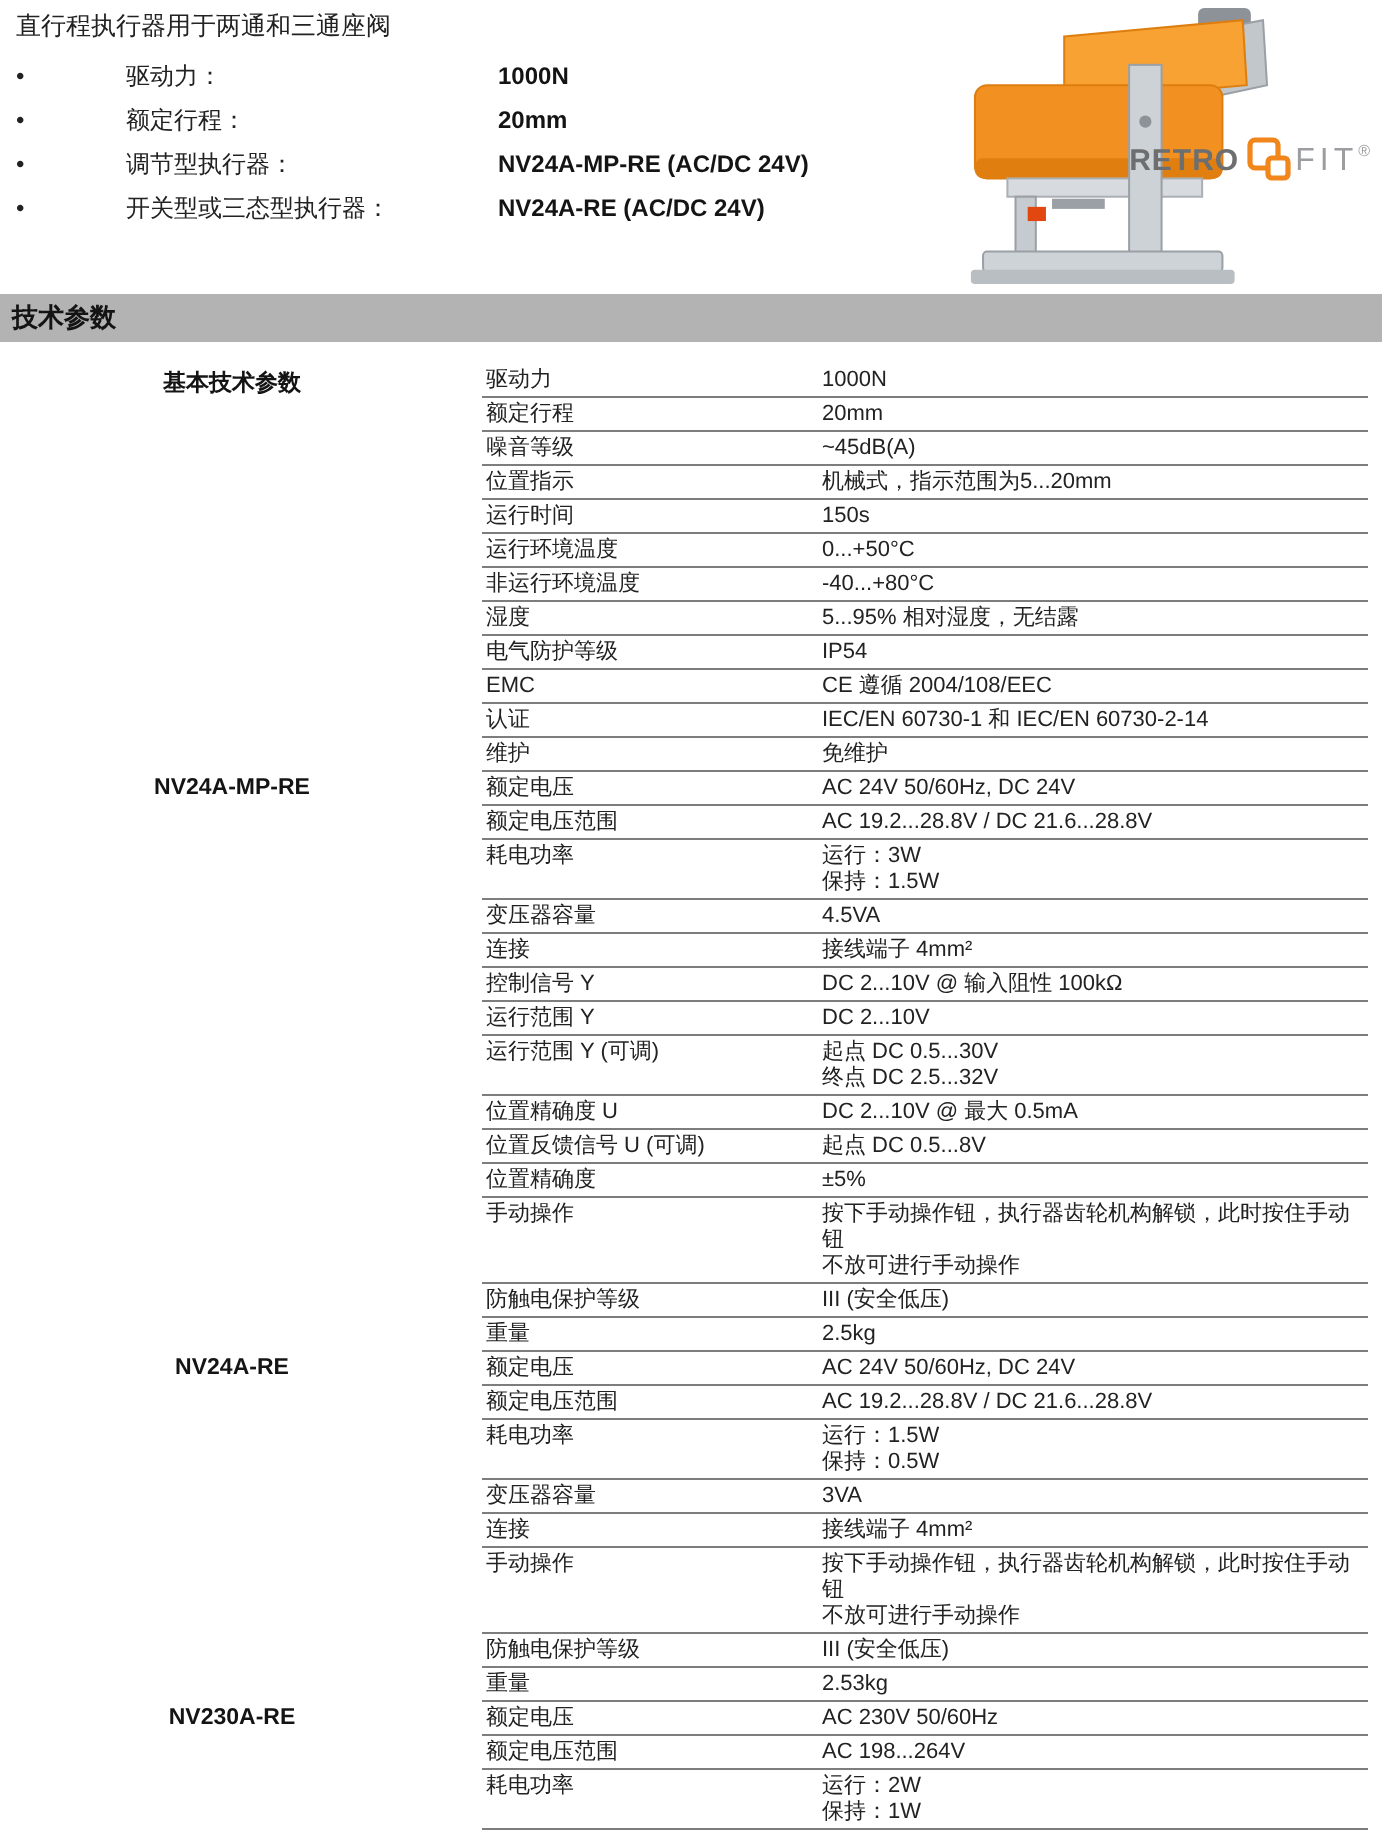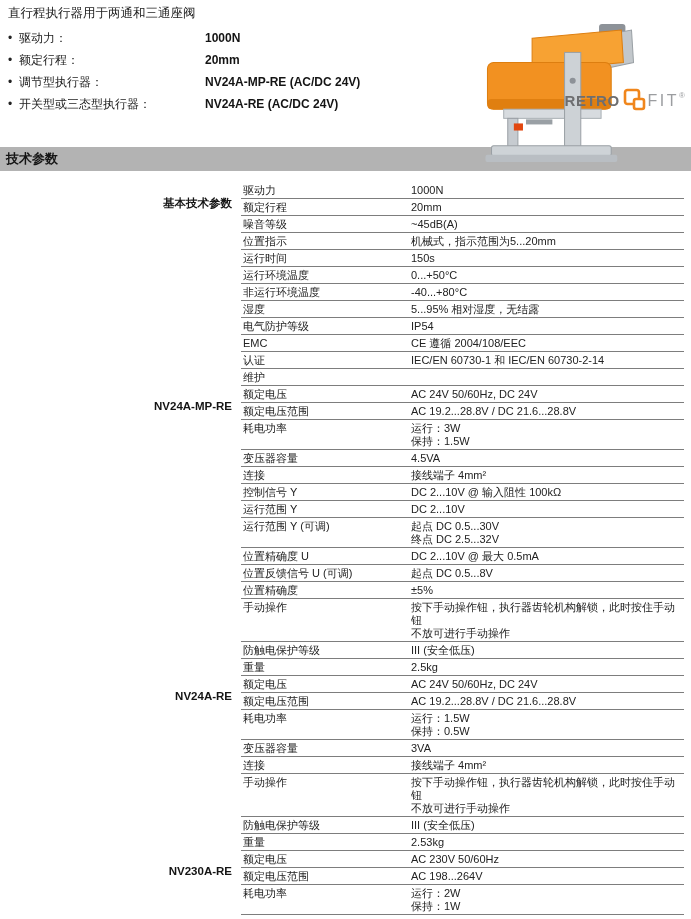--- a/index.html
+++ b/index.html
@@ -21,44 +21,44 @@
     color:var(--text);
   }
   .page{width:691px;height:919px;position:relative;background:#fff;}
 
   
   .top{height:147px;position:relative;}
   .intro{position:absolute;left:8px;top:5px;width:450px;}
   .doc-title{font-size:12.5px;color:#222;margin-bottom:9px;}
   .bullet-row{display:flex;align-items:baseline;font-size:12px;margin-bottom:8px;line-height:14px;}
   .bullet-dot{width:11px;color:#222;}
-  .bullet-label{width:186px;color:#222;}
+  .bullet-label{width:186px;color:#222;margin-left:44px;}
   .bullet-value{font-weight:bold;color:#141414;}
 
-  .product{position:absolute;right:0;top:0;width:232px;height:107px;margin-top:20px;}
+  .product{position:absolute;right:0;top:0;width:232px;height:107px;}
   .actuator{position:absolute;left:14px;top:2px;}
   .logo{position:absolute;right:6px;bottom:14px;display:flex;align-items:center;}
   .logo .retro{font-weight:bold;font-size:15px;letter-spacing:.5px;color:var(--logo-dark);}
   .logo .licon{margin:0 1px 2px 2px;}
   .logo .fit{font-size:16px;letter-spacing:2.5px;color:var(--logo-light);}
   .logo .reg{font-size:8px;color:var(--logo-light);vertical-align:top;margin-top:-10px;}
 
   
   .section-bar{
     height:24px;background:var(--bar-gray);
     display:flex;align-items:center;padding-left:6px;
     font-size:13px;font-weight:bold;color:#141414;
   }
 
   
   .spec-table{margin:11px 7px 0 0;}
   .spec-group{display:flex;align-items:stretch;}
   .group-label{
-    width:241px;flex:0 0 241px;text-align:right;padding:2px 9px 0 0;
-    font-weight:bold;font-size:11.5px;color:#141414;margin-top:12px;
+    width:241px;flex:0 0 241px;text-align:center;padding:2px 9px 0 0;
+    font-weight:bold;font-size:11.5px;color:#141414;
   }
   .group-rows{flex:1;}
   .spec-row{
     display:flex;border-bottom:1px solid var(--border-gray);
     padding:0.5px 0;
   }
   .param-name{width:170px;flex:0 0 170px;font-size:11px;line-height:13px;padding:1px 4px 1px 2px;color:#222;}
   .param-values{flex:1;padding:1px 0;}
   .value-line{font-size:11px;line-height:13px;color:#222;}
 </style>
@@ -197,20 +197,23 @@
             </div>
           </div>
           <div class="spec-row">
             <div class="param-name">认证</div>
             <div class="param-values">
               <div class="value-line">IEC/EN 60730-1 和 IEC/EN 60730-2-14</div>
             </div>
           </div>
           <div class="spec-row">
             <div class="param-name">维护</div>
+            <div class="param-values">
+              <div class="value-line">免维护</div>
+            </div>
           </div>
         </div>
       </div>
       <div class="spec-group">
         <div class="group-label">NV24A-MP-RE</div>
         <div class="group-rows">
           <div class="spec-row">
             <div class="param-name">额定电压</div>
             <div class="param-values">
               <div class="value-line">AC 24V 50/60Hz, DC 24V</div>

